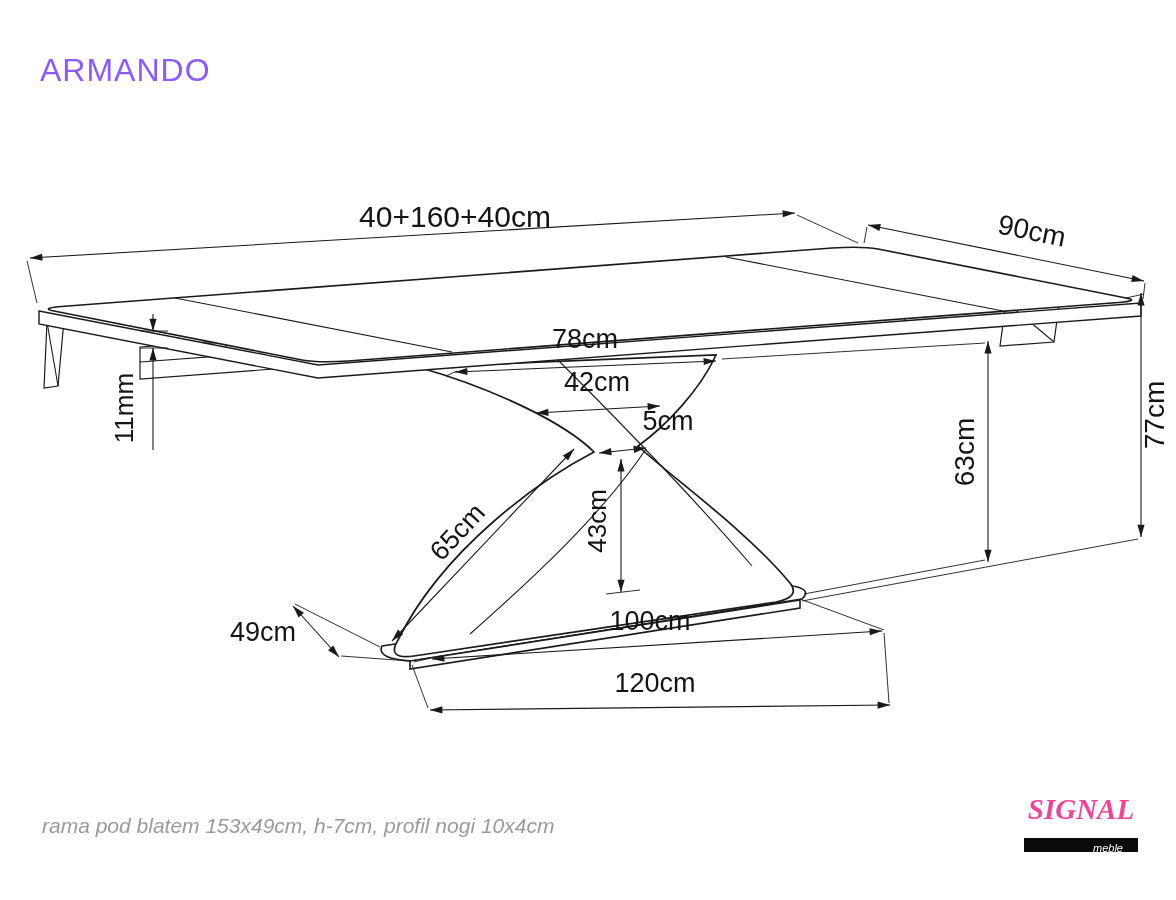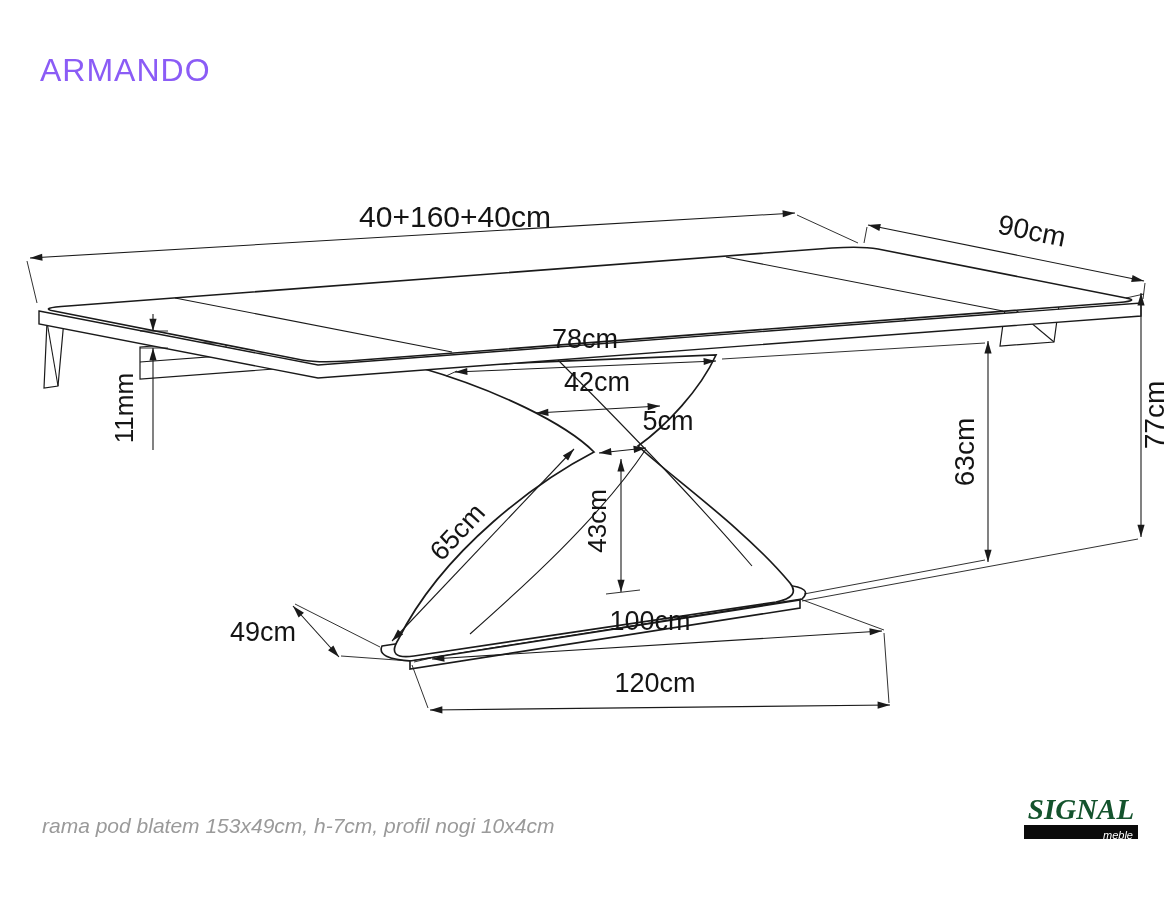--- a/index.html
+++ b/index.html
@@ -9,23 +9,23 @@
          font-weight:500;color:#8b5cf6;}
   #footnote{position:absolute;left:42px;top:814px;font-size:21px;color:#9a9a9a;font-style:italic;}
   #drawing{position:absolute;left:0;top:0;}
   svg text{font-family:"Liberation Sans",sans-serif;fill:#141414;}
   .out{stroke:#1a1a1a;stroke-width:1.6;fill:#fff;}
   .out2{stroke:#1a1a1a;stroke-width:1.1;fill:none;}
   .dim{stroke:#1a1a1a;stroke-width:1.1;fill:none;}
   .ext{stroke:#1a1a1a;stroke-width:0.9;fill:none;}
   #logo{position:absolute;right:38px;top:794px;width:114px;}
   #logo .brand{font-family:"Liberation Serif",serif;font-style:italic;font-weight:bold;
-               font-size:29px;color:#14532d;line-height:30px;text-align:center;}
-  #logo .bar{background:#0b0b0b;height:14px;margin-top:1px;text-align:right;
-             padding-right:5px;box-sizing:border-box;}
+               font-size:29px;color:#ec4899;line-height:30px;text-align:center;}
+  #logo .bar{background:#0b0b0b;height:14px;margin-top:14px;text-align:right;
+             padding-right:15px;box-sizing:border-box;}
   #logo .bar span{color:#fff;font-style:italic;font-size:11px;line-height:14px;
                   font-family:"Liberation Sans",sans-serif;}
 </style>
 </head>
 <body>
 
 <div id="page">
 
   <div id="title">ARMANDO</div>
 

